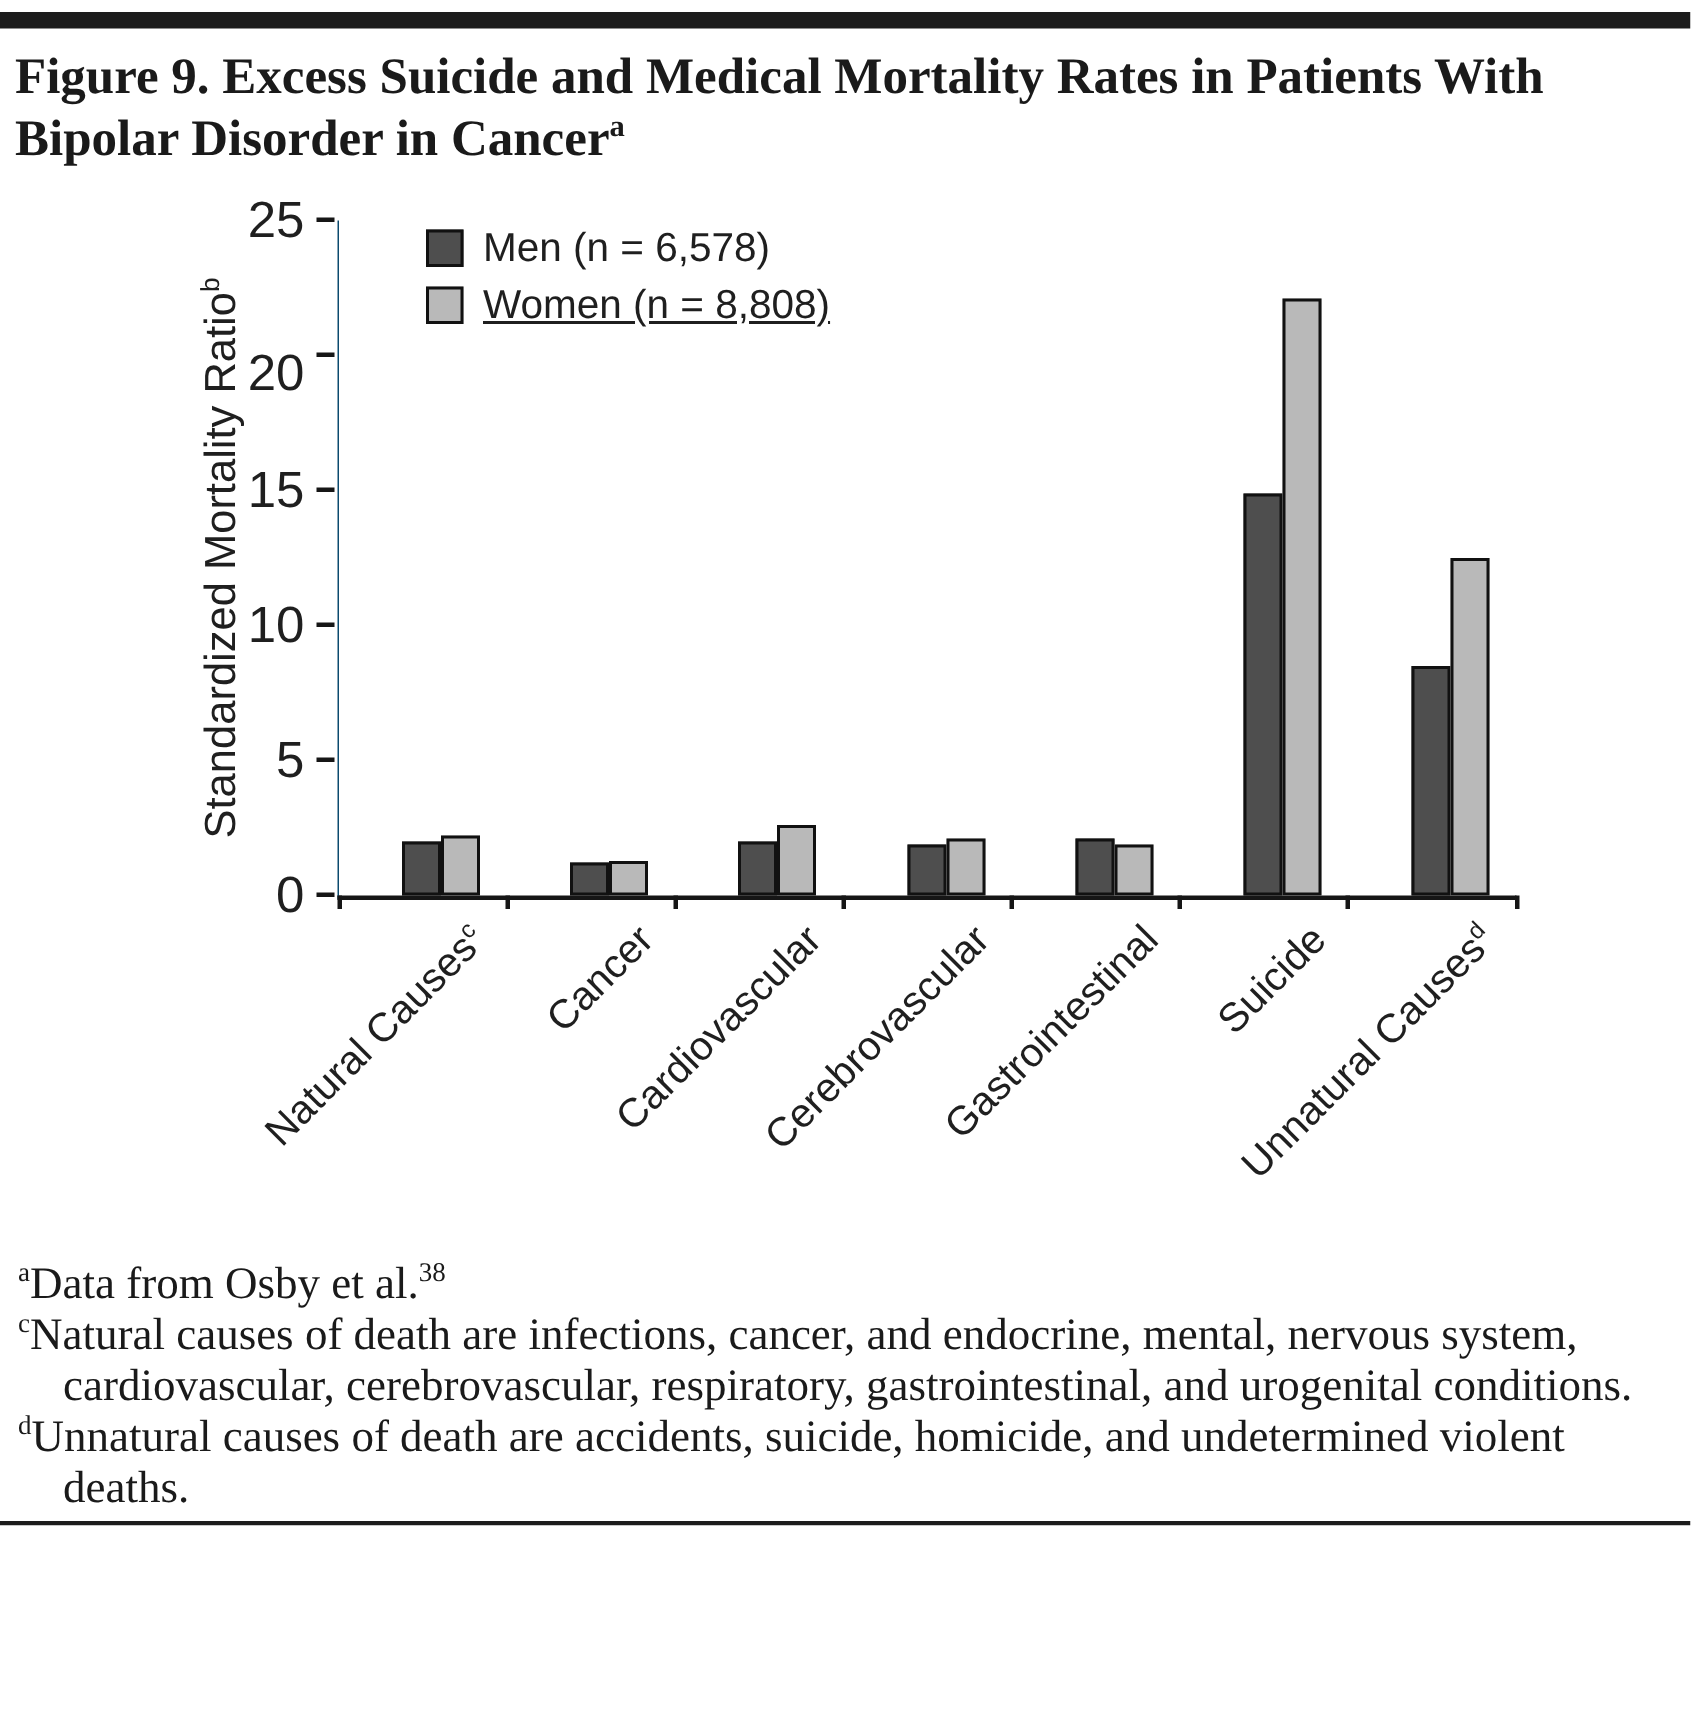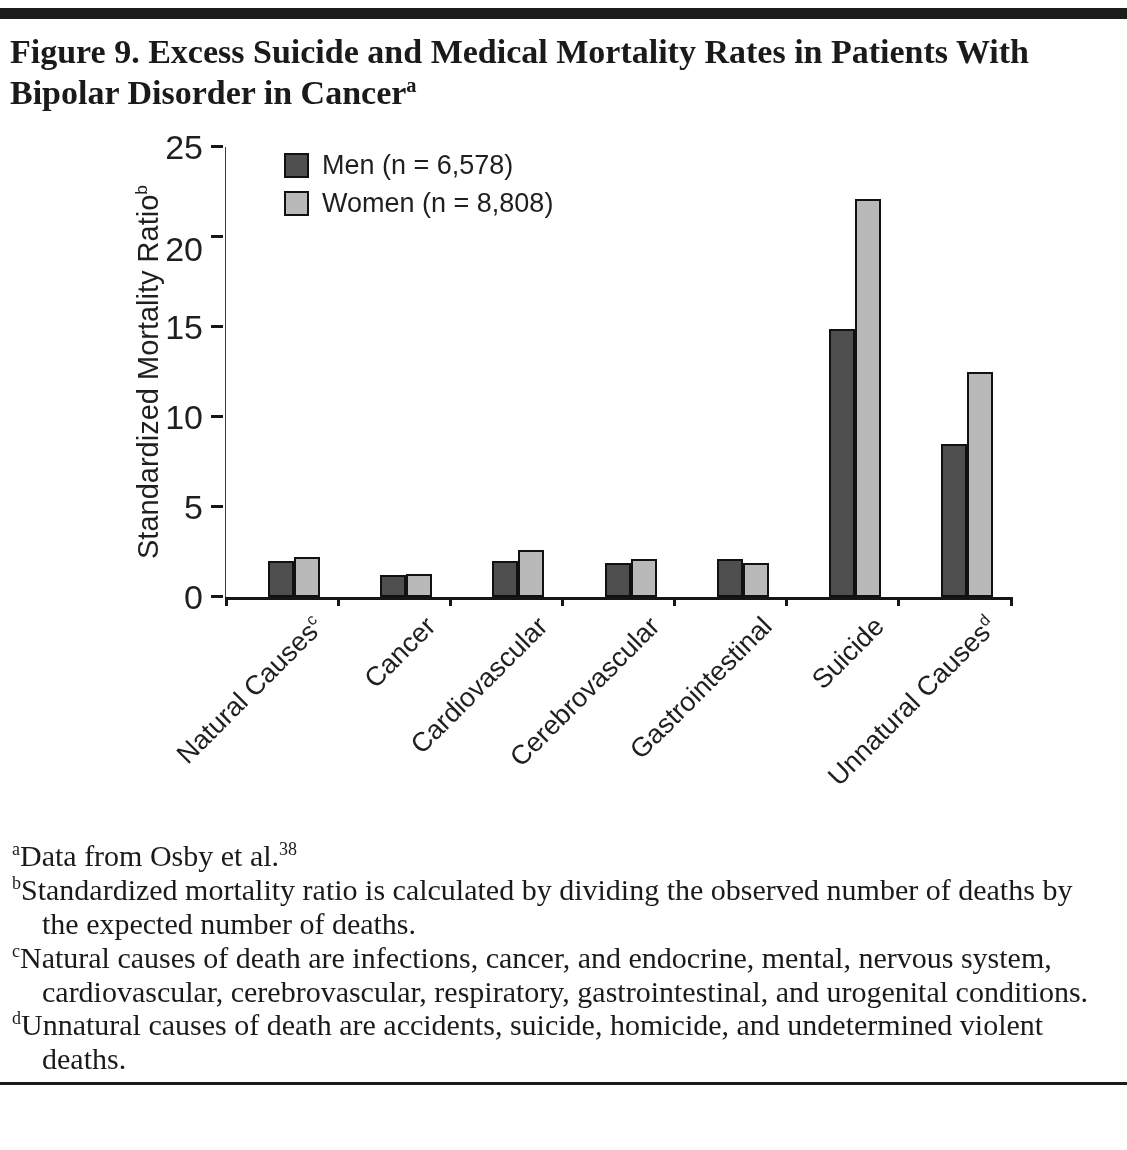--- a/index.html
+++ b/index.html
@@ -72,21 +72,21 @@
     <div class="y-axis-label"><span>Standardized Mortality Ratio</span><sup>b</sup></div>
 
     <div class="plot" id="plot">
       <div class="legend" id="legend">
           <div class="legend-item">
             <div class="legend-swatch" style="background: rgb(78, 78, 78);"></div>
             <div class="legend-label" style="display: inline;">Men (n = 6,578)</div>
           </div>
           <div class="legend-item">
             <div class="legend-swatch" style="background: rgb(185, 185, 185);"></div>
-            <div class="legend-label" style="display: inline;">Women (n = 8,808)</div>
+            <div class="legend-label" style="display: inline; text-decoration: underline;">Women (n = 8,808)</div>
           </div>
         </div>
     <div class="ytick" style="top: 448.5px;"></div>
         <div class="ytick-label" style="top: 433px;">0</div>
         <div class="ytick" style="top: 358.5px;"></div>
         <div class="ytick-label" style="top: 343px;">5</div>
         <div class="ytick" style="top: 268.5px;"></div>
         <div class="ytick-label" style="top: 253px;">10</div>
         <div class="ytick" style="top: 178.5px;"></div>
         <div class="ytick-label" style="top: 163px;">15</div>
@@ -122,19 +122,18 @@
         <div class="xlabel-rot" style="right: 142.214px; top: 464px;">Suicide</div>
         <div class="bar" style="left: 714.929px; width: 26px; height: 153px; bottom: 0px; background: rgb(78, 78, 78);"></div>
         <div class="bar" style="left: 740.929px; width: 26px; height: 225px; bottom: 0px; background: rgb(185, 185, 185);"></div>
         <div class="xlabel-rot" style="right: 30.0714px; top: 464px;">Unnatural Causes<sup>d</sup></div>
       </div>
 
   </div>
 
   <div class="footnotes">
     <div class="footnote"><sup>a</sup><span>Data from Osby et al.</span><sup>38</sup></div>
-    <div class="footnote"><sup>b</sup><span>Standardized mortality ratio is calculated by dividing the observed number of deaths by the expected number of deaths.</span><sup></sup></div>
     <div class="footnote"><sup>c</sup><span>Natural causes of death are infections, cancer, and endocrine, mental, nervous system, cardiovascular, cerebrovascular, respiratory, gastrointestinal, and urogenital conditions.</span><sup></sup></div>
     <div class="footnote"><sup>d</sup><span>Unnatural causes of death are accidents, suicide, homicide, and undetermined violent deaths.</span><sup></sup></div>
   </div>
 
   <div class="bottom-rule"></div>
 </div>
 
 </body></html>

